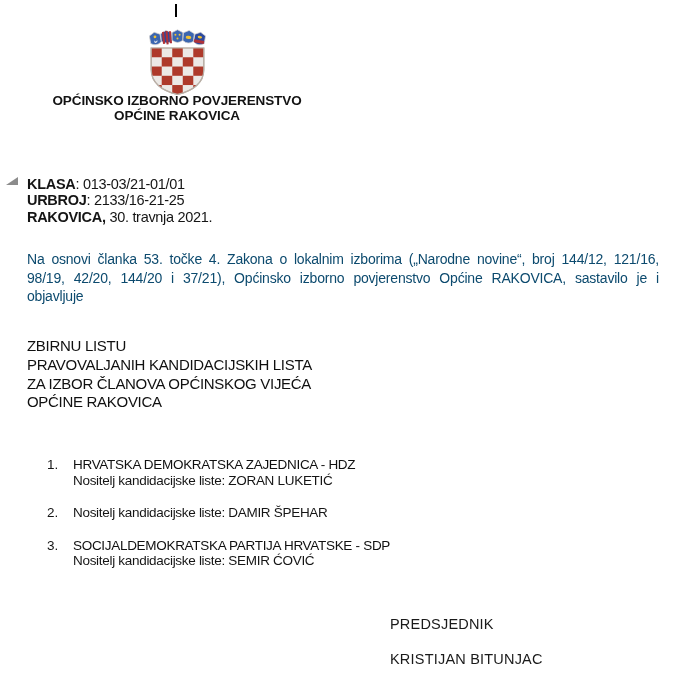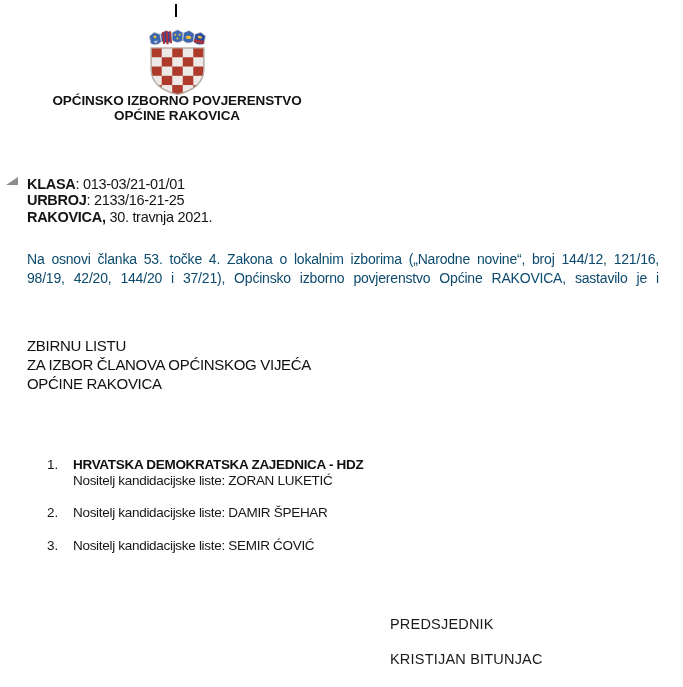--- a/index.html
+++ b/index.html
@@ -73,21 +73,21 @@
 
   
   .cand-list { left: 47px; top: 457px; width: 600px; }
   .list-item { display: flex; margin-bottom: 17px; }
   .item-num {
     width: 26px; flex: 0 0 26px;
     font-size: 13.5px; line-height: 15.5px;
     color: #151515;
   }
   .party-name {
-    font-size: 13.5px; font-weight: 700;
+    font-size: 13.5px; font-weight: 400;
     line-height: 15.5px; letter-spacing: -0.3px;
     color: #101010;
     white-space: nowrap;
   }
   .holder-line {
     font-size: 13.5px; line-height: 15.5px;
     letter-spacing: -0.3px;
     color: #151515;
     white-space: nowrap;
   }
@@ -173,24 +173,26 @@
 
 <div class="abs ref-block">
   <div><b>KLASA</b><span>: 013-03/21-01/01</span></div>
   <div><b>URBROJ</b><span>: 2133/16-21-25</span></div>
   <div><b>RAKOVICA,</b><span> 30. travnja 2021.</span></div>
 </div>
 
 <div class="abs intro">
   <div class="intro-line">Na osnovi članka 53. točke 4. Zakona o lokalnim izborima („Narodne novine“, broj 144/12, 121/16,</div>
   <div class="intro-line">98/19, 42/20, 144/20 i 37/21), Općinsko izborno povjerenstvo Općine RAKOVICA, sastavilo je i</div>
+  <div class="intro-line last">objavljuje</div>
 </div>
 
 <div class="abs doc-title">
   <div>ZBIRNU LISTU</div>
+  <div>PRAVOVALJANIH KANDIDACIJSKIH LISTA</div>
   <div>ZA IZBOR ČLANOVA OPĆINSKOG VIJEĆA</div>
   <div>OPĆINE RAKOVICA</div>
 </div>
 
 <div class="abs cand-list">
   <div class="list-item">
     <span class="item-num">1.</span>
     <div>
       <div class="party-name">HRVATSKA DEMOKRATSKA ZAJEDNICA - HDZ</div>
       <div class="holder-line">Nositelj kandidacijske liste: ZORAN LUKETIĆ</div>
@@ -198,20 +200,21 @@
   </div>
   <div class="list-item">
     <span class="item-num">2.</span>
     <div>
       <div class="holder-line">Nositelj kandidacijske liste: DAMIR ŠPEHAR</div>
     </div>
   </div>
   <div class="list-item">
     <span class="item-num">3.</span>
     <div>
+      <div class="party-name">SOCIJALDEMOKRATSKA PARTIJA HRVATSKE - SDP</div>
       <div class="holder-line">Nositelj kandidacijske liste: SEMIR ĆOVIĆ</div>
     </div>
   </div>
 </div>
 
 <div class="abs signature">
   <div>PREDSJEDNIK</div>
   <div class="sig-name">KRISTIJAN BITUNJAC</div>
 </div>
 

